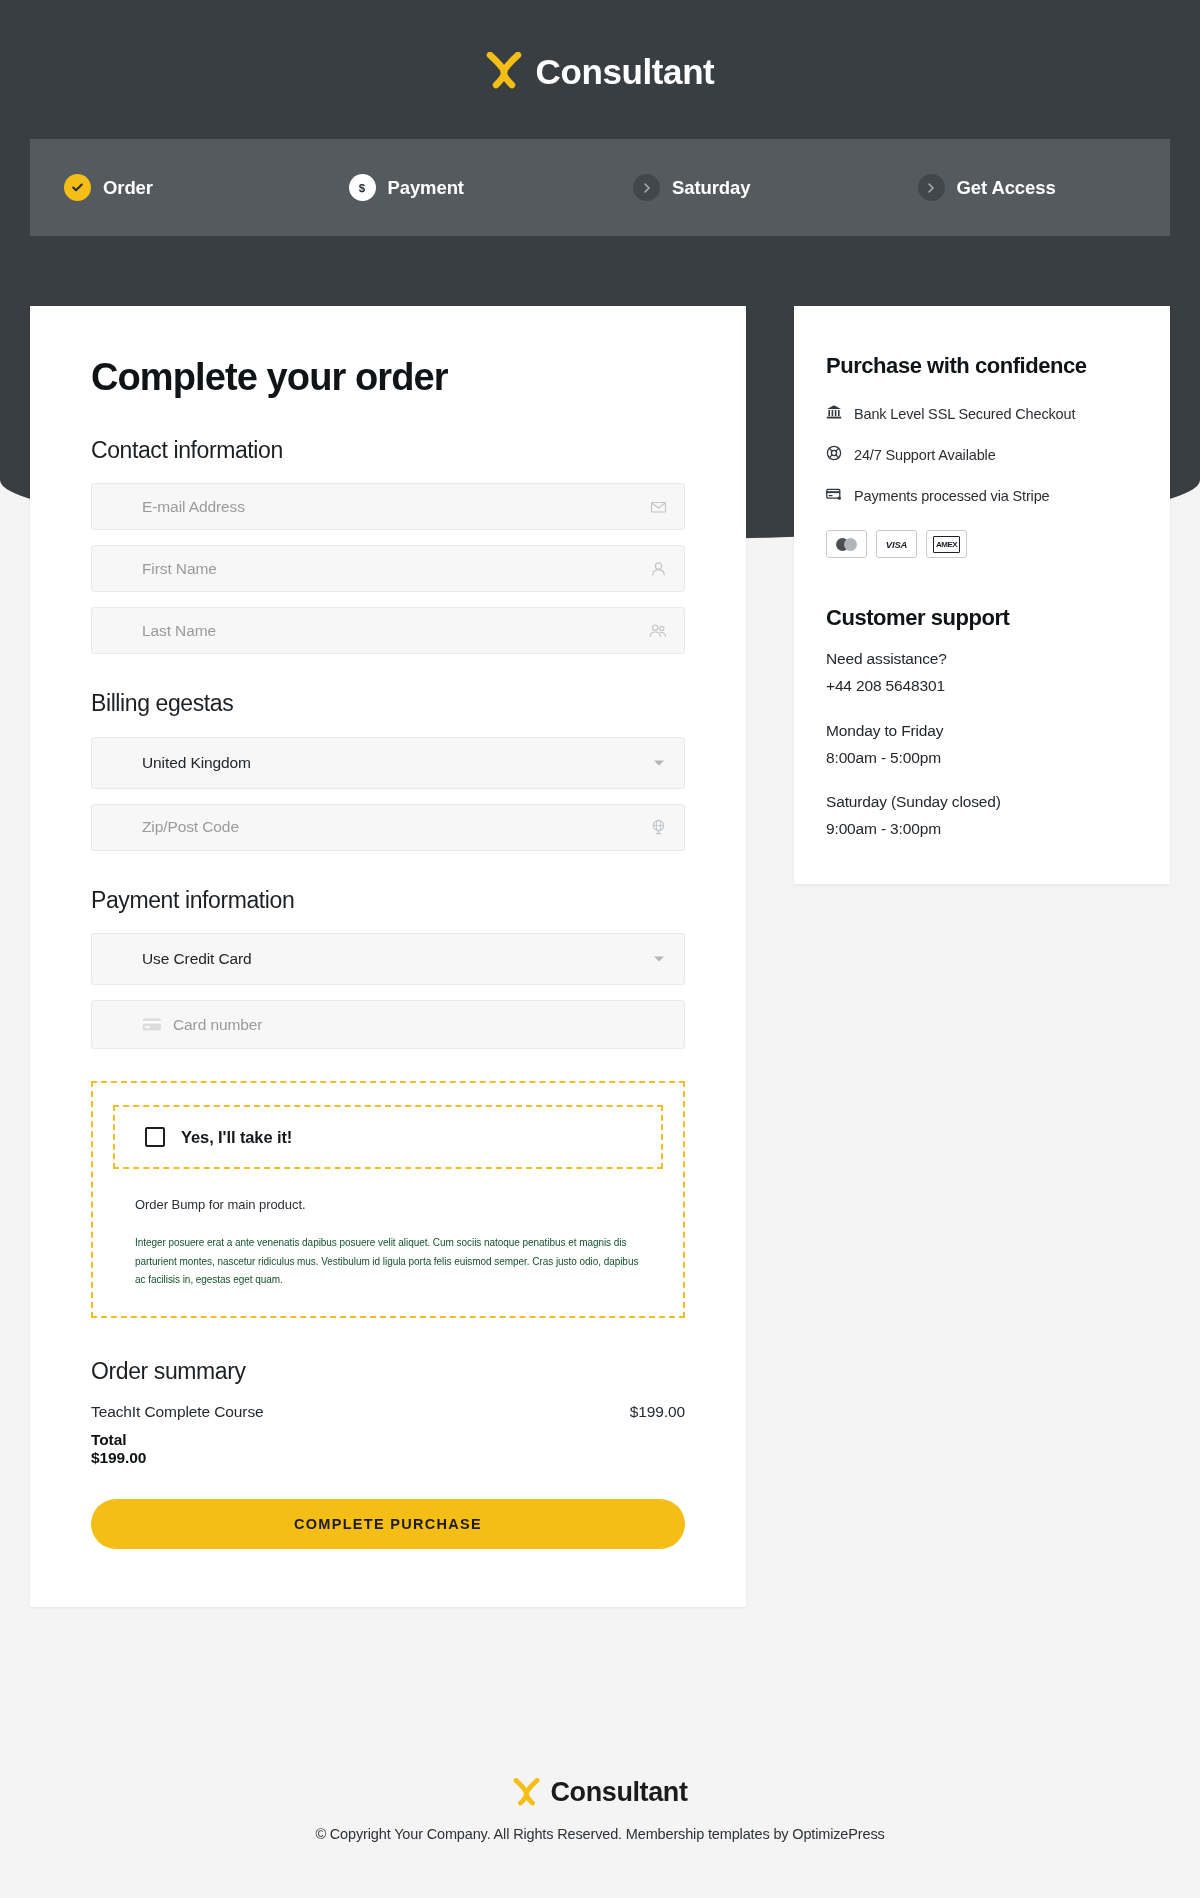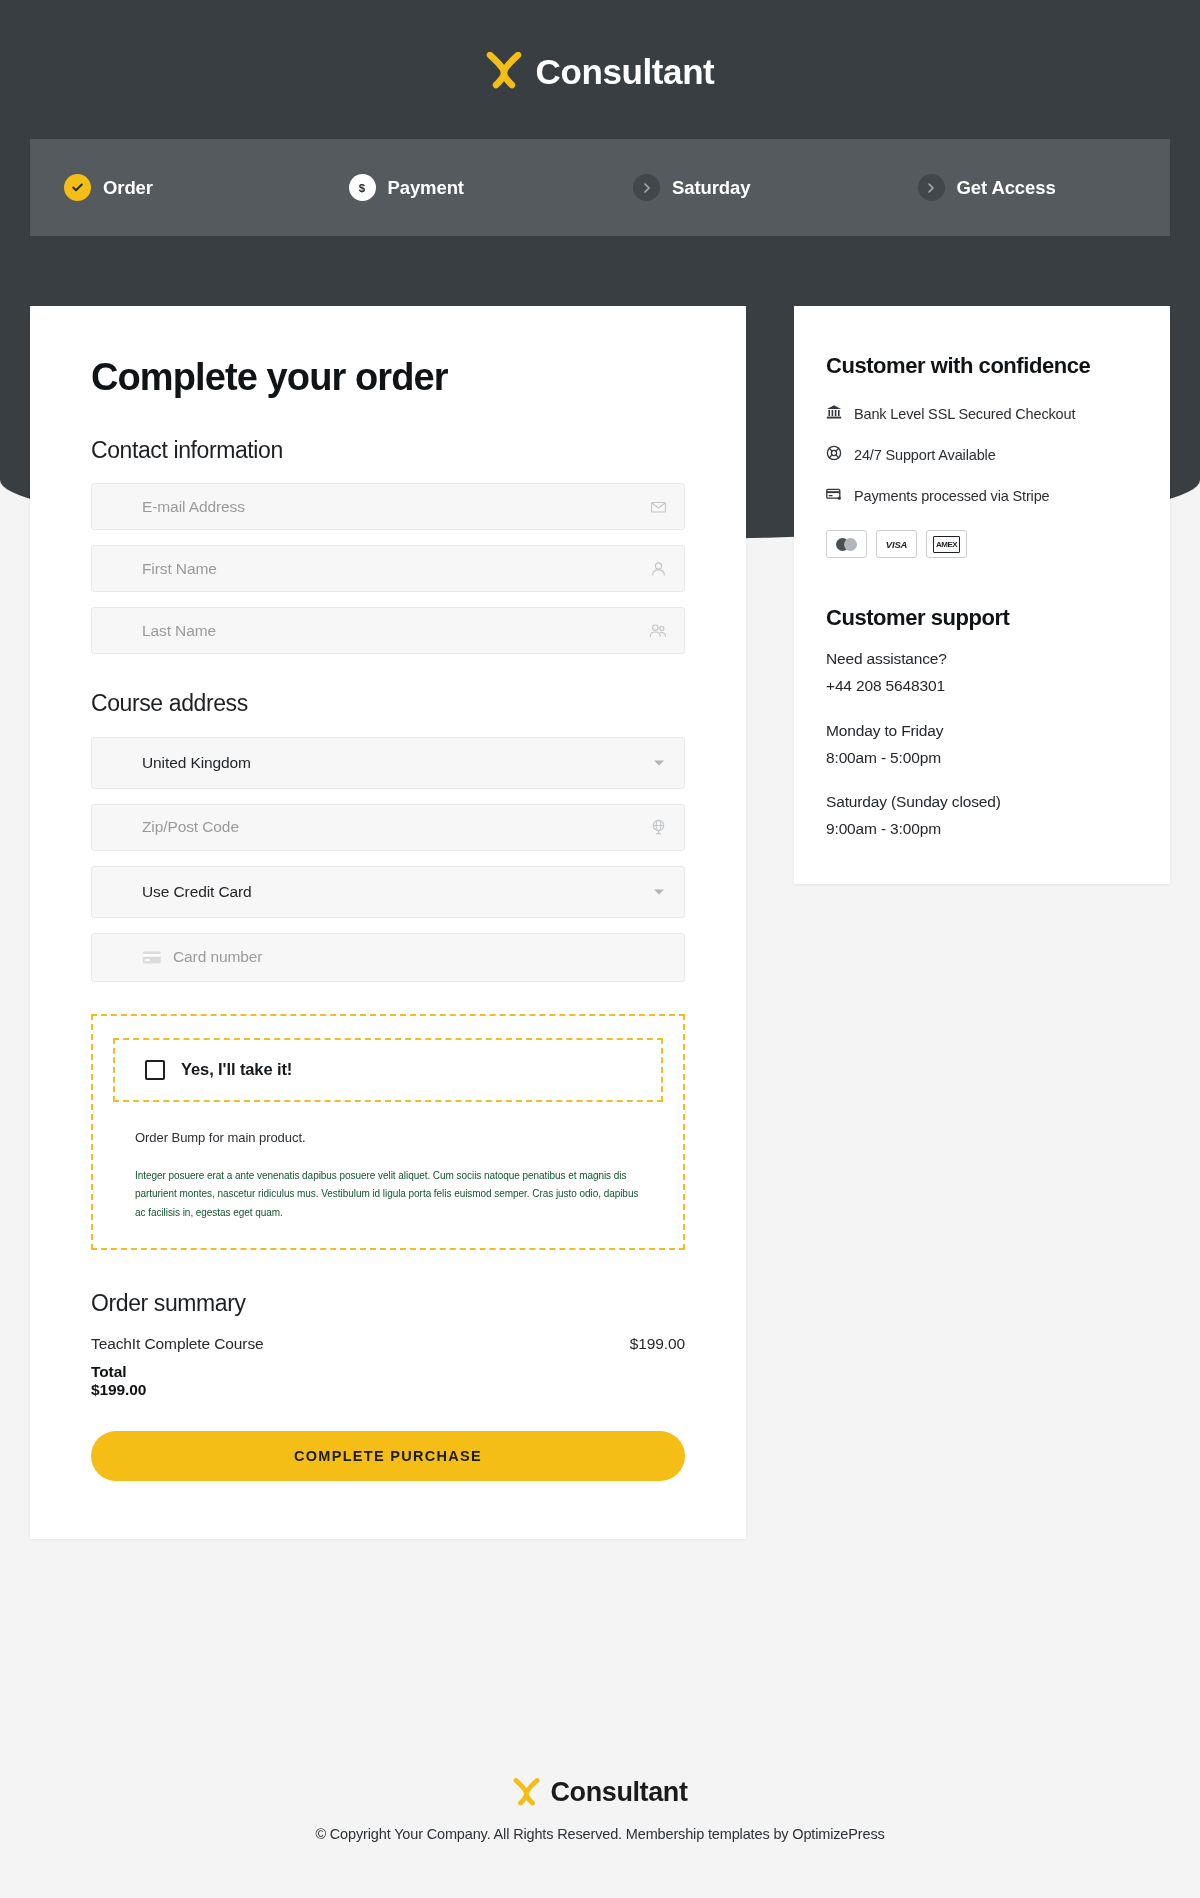--- a/index.html
+++ b/index.html
@@ -423,40 +423,41 @@
         <span class="field-icon-right">
           <svg width="18" height="17" viewBox="0 0 18 17">
             <circle cx="6.3" cy="5.2" r="2.7" stroke="#c3c6c9" stroke-width="1.2" fill="none"></circle>
             <path d="M1.3 13.9 C1.3 11 3.6 9.5 6.3 9.5 C9 9.5 11.3 11 11.3 13.9" stroke="#c3c6c9" stroke-width="1.2" fill="none" stroke-linecap="round"></path>
             <circle cx="12.8" cy="5.9" r="2.1" stroke="#c3c6c9" stroke-width="1.1" fill="none"></circle>
             <path d="M11.6 9.9 C14.1 9.8 16.5 10.9 16.5 13.9" stroke="#c3c6c9" stroke-width="1.1" fill="none" stroke-linecap="round"></path>
           </svg>
         </span>
       </div>
 
-      <h2 class="section-title mt">Course address</h2>
+      <h2 class="section-title mt">Billing egestas</h2>
 
       <div class="field select">
         <span class="field-text filled">United Kingdom</span>
         <span class="select-caret"></span>
       </div>
 
       <div class="field">
         <span class="field-text">Zip/Post Code</span>
         <span class="field-icon-right">
           <svg width="17" height="17" viewBox="0 0 17 17">
             <circle cx="8.5" cy="7" r="5.2" stroke="#c3c6c9" stroke-width="1.2" fill="none"></circle>
             <ellipse cx="8.5" cy="7" rx="2.3" ry="5.2" stroke="#c3c6c9" stroke-width="1.1" fill="none"></ellipse>
             <path d="M3.5 7 H13.5" stroke="#c3c6c9" stroke-width="1.1"></path>
             <path d="M8.5 12.2 V15" stroke="#c3c6c9" stroke-width="1.2" stroke-linecap="round"></path>
             <path d="M6.4 15.2 H10.6" stroke="#c3c6c9" stroke-width="1.2" stroke-linecap="round"></path>
           </svg>
         </span>
       </div>
 
+      <h2 class="section-title mt">Payment information</h2>
 
       <div class="field select">
         <span class="field-text filled">Use Credit Card</span>
         <span class="select-caret"></span>
       </div>
 
       <div class="field card-num">
         <span class="field-icon-left">
           <svg width="20" height="15" viewBox="0 0 20 15">
             <rect x="0.8" y="1.6" width="18" height="12" rx="1.6" fill="#dcdcdc"></rect>
@@ -489,21 +490,21 @@
         <span>Total</span>
         <span>$199.00</span>
       </div>
 
       <button class="cta">COMPLETE PURCHASE</button>
 
     </div>
 
     <div class="card col-side">
 
-      <h3 class="side-title">Customer with confidence</h3>
+      <h3 class="side-title">Purchase with confidence</h3>
 
       <div class="trust-item">
         <span>
           <svg width="16" height="16" viewBox="0 0 16 16">
             <path d="M8 1.3 L15 5 H1 Z" fill="#33373b"></path>
             <rect x="2.4" y="6" width="1.6" height="6" fill="#33373b"></rect>
             <rect x="5.6" y="6" width="1.6" height="6" fill="#33373b"></rect>
             <rect x="8.8" y="6" width="1.6" height="6" fill="#33373b"></rect>
             <rect x="12" y="6" width="1.6" height="6" fill="#33373b"></rect>
             <rect x="0.8" y="12.6" width="14.4" height="1.9" fill="#33373b"></rect>

